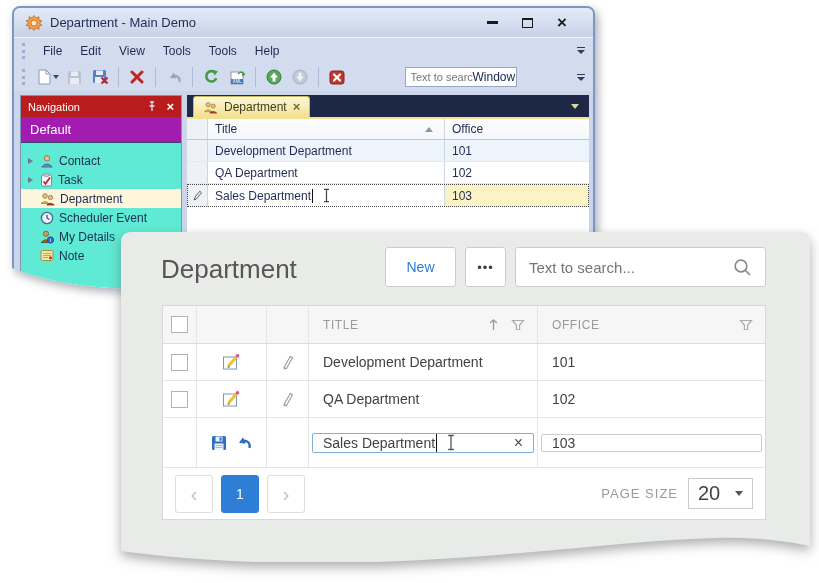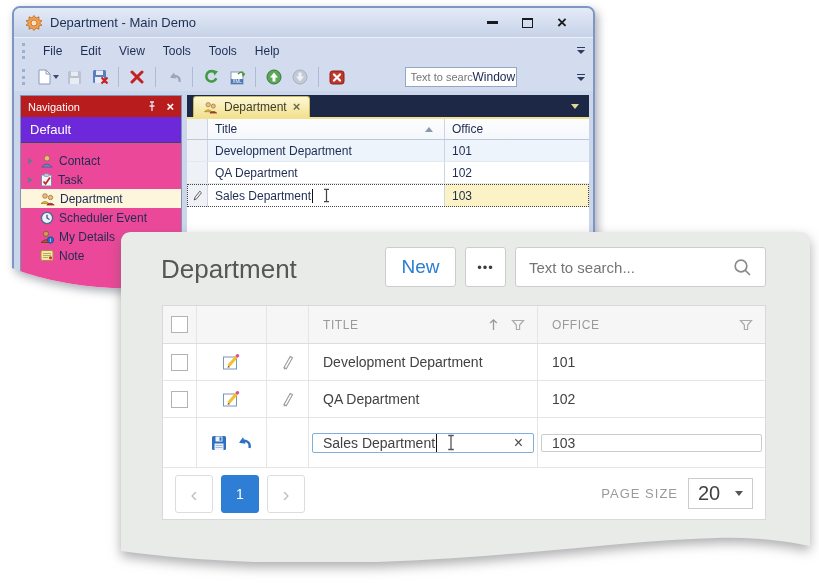--- a/index.html
+++ b/index.html
@@ -42,23 +42,23 @@
                    font-family:"Liberation Sans",sans-serif; background:#fff0; }
   .tsearch .search-lbl { font-size:12px; color:#16254c; margin-left:auto; }
 
   .content { flex:1; display:flex; padding:4px 4px 0 6px; gap:5px; align-items:flex-start; }
 
   .nav-panel { width:162px; border:1px solid #8193b8; background:#fff; }
   .nav-title { height:21px; background:#b91c1c; color:#fff; font-size:11px;
                display:flex; align-items:center; padding:0 7px; }
   .nav-title-lbl { flex:1; }
   .nav-x { color:#fff; font-size:13px; font-weight:bold; margin-left:9px; line-height:10px; }
-  .nav-group { height:26px; background:#6d28d9; color:#fff; font-size:13px;
+  .nav-group { height:26px; background:#a21caf; color:#fff; font-size:13px;
                display:flex; align-items:center; padding:0 9px; border-bottom:1px solid #39476b; }
-  .nav-list { padding:8px 0 0 0; height:160px; background:#ec4899; }
+  .nav-list { padding:8px 0 0 0; height:160px; background:#5eead4; }
   .nav-item { height:19px; display:flex; align-items:center; font-size:12px; color:#1d2c52;
               padding-left:7px; gap:5px; }
   .nav-item.sel { background:#fdf5dc; }
   .nav-arrow { width:7px; height:7px; display:flex; align-items:center; }
   .nav-arrow.show::before { content:""; width:0; height:0; border-top:3.5px solid transparent;
               border-bottom:3.5px solid transparent; border-left:5px solid #6b7890; }
 
   .main { flex:1; display:flex; flex-direction:column; height:195px; }
   .tabband { height:22px; background:#1c2845; display:flex; align-items:flex-end; padding:0 6px; position:relative; }
   .tab { height:21px; background:linear-gradient(#fdf8d6,#f2e190); border:1px solid #c9b85e; border-bottom:0;
@@ -89,21 +89,21 @@
 
   
   .card-shadow { position:absolute; left:121px; top:232px; width:689px; height:330px;
                  filter:drop-shadow(0 5px 6px rgba(90,90,95,.5)); z-index:2; }
   .card-clip { width:100%; height:100%;
       clip-path: path('M10 0 H679 C685 0 689 4 689 10 V314 C660 308 630 305 595 306 C530 308 470 315 400 321 C320 328 240 332 170 331 C110 330 50 326 0 319 V10 C0 4 4 0 10 0 Z'); }
   .card { width:100%; height:100%; background:#e9ebe8; position:relative; }
   .card-h1 { position:absolute; left:40px; top:22px; font-size:26px; color:#565656; }
   .card-actions { position:absolute; top:15px; right:44px; display:flex; gap:9px; align-items:center; }
   .btn-new { width:71px; height:40px; background:#fff; border:1px solid #ccc; border-radius:3px;
-             color:#2b7cd3; font-size:19px; display:flex; align-items:center; justify-content:center; }
+             color:#2b7cd3; font-size:14px; display:flex; align-items:center; justify-content:center; }
   .btn-more { width:41px; height:40px; background:#fff; border:1px solid #ccc; border-radius:3px;
               color:#3c3c3c; font-size:13px; letter-spacing:1px; display:flex; align-items:center; justify-content:center; }
   .wsearch { width:251px; height:40px; background:#fff; border:1px solid #ccc; border-radius:3px;
              display:flex; align-items:center; padding:0 13px; }
   .wsearch input { border:0; outline:0; flex:1; font-size:15px; color:#9a9a9a;
                    font-family:"Liberation Sans",sans-serif; background:#fff0; }
 
   .wtable { position:absolute; left:41px; top:73px; width:604px; background:#fff; border:1px solid #d9d9d9; }
   .w-header, .w-row, .w-editrow { display:flex; align-items:stretch; }
   .c1 { width:34px; } .c2 { width:70px; } .c3 { width:42px; } .c4 { width:229px; } .c5 { flex:1; }

